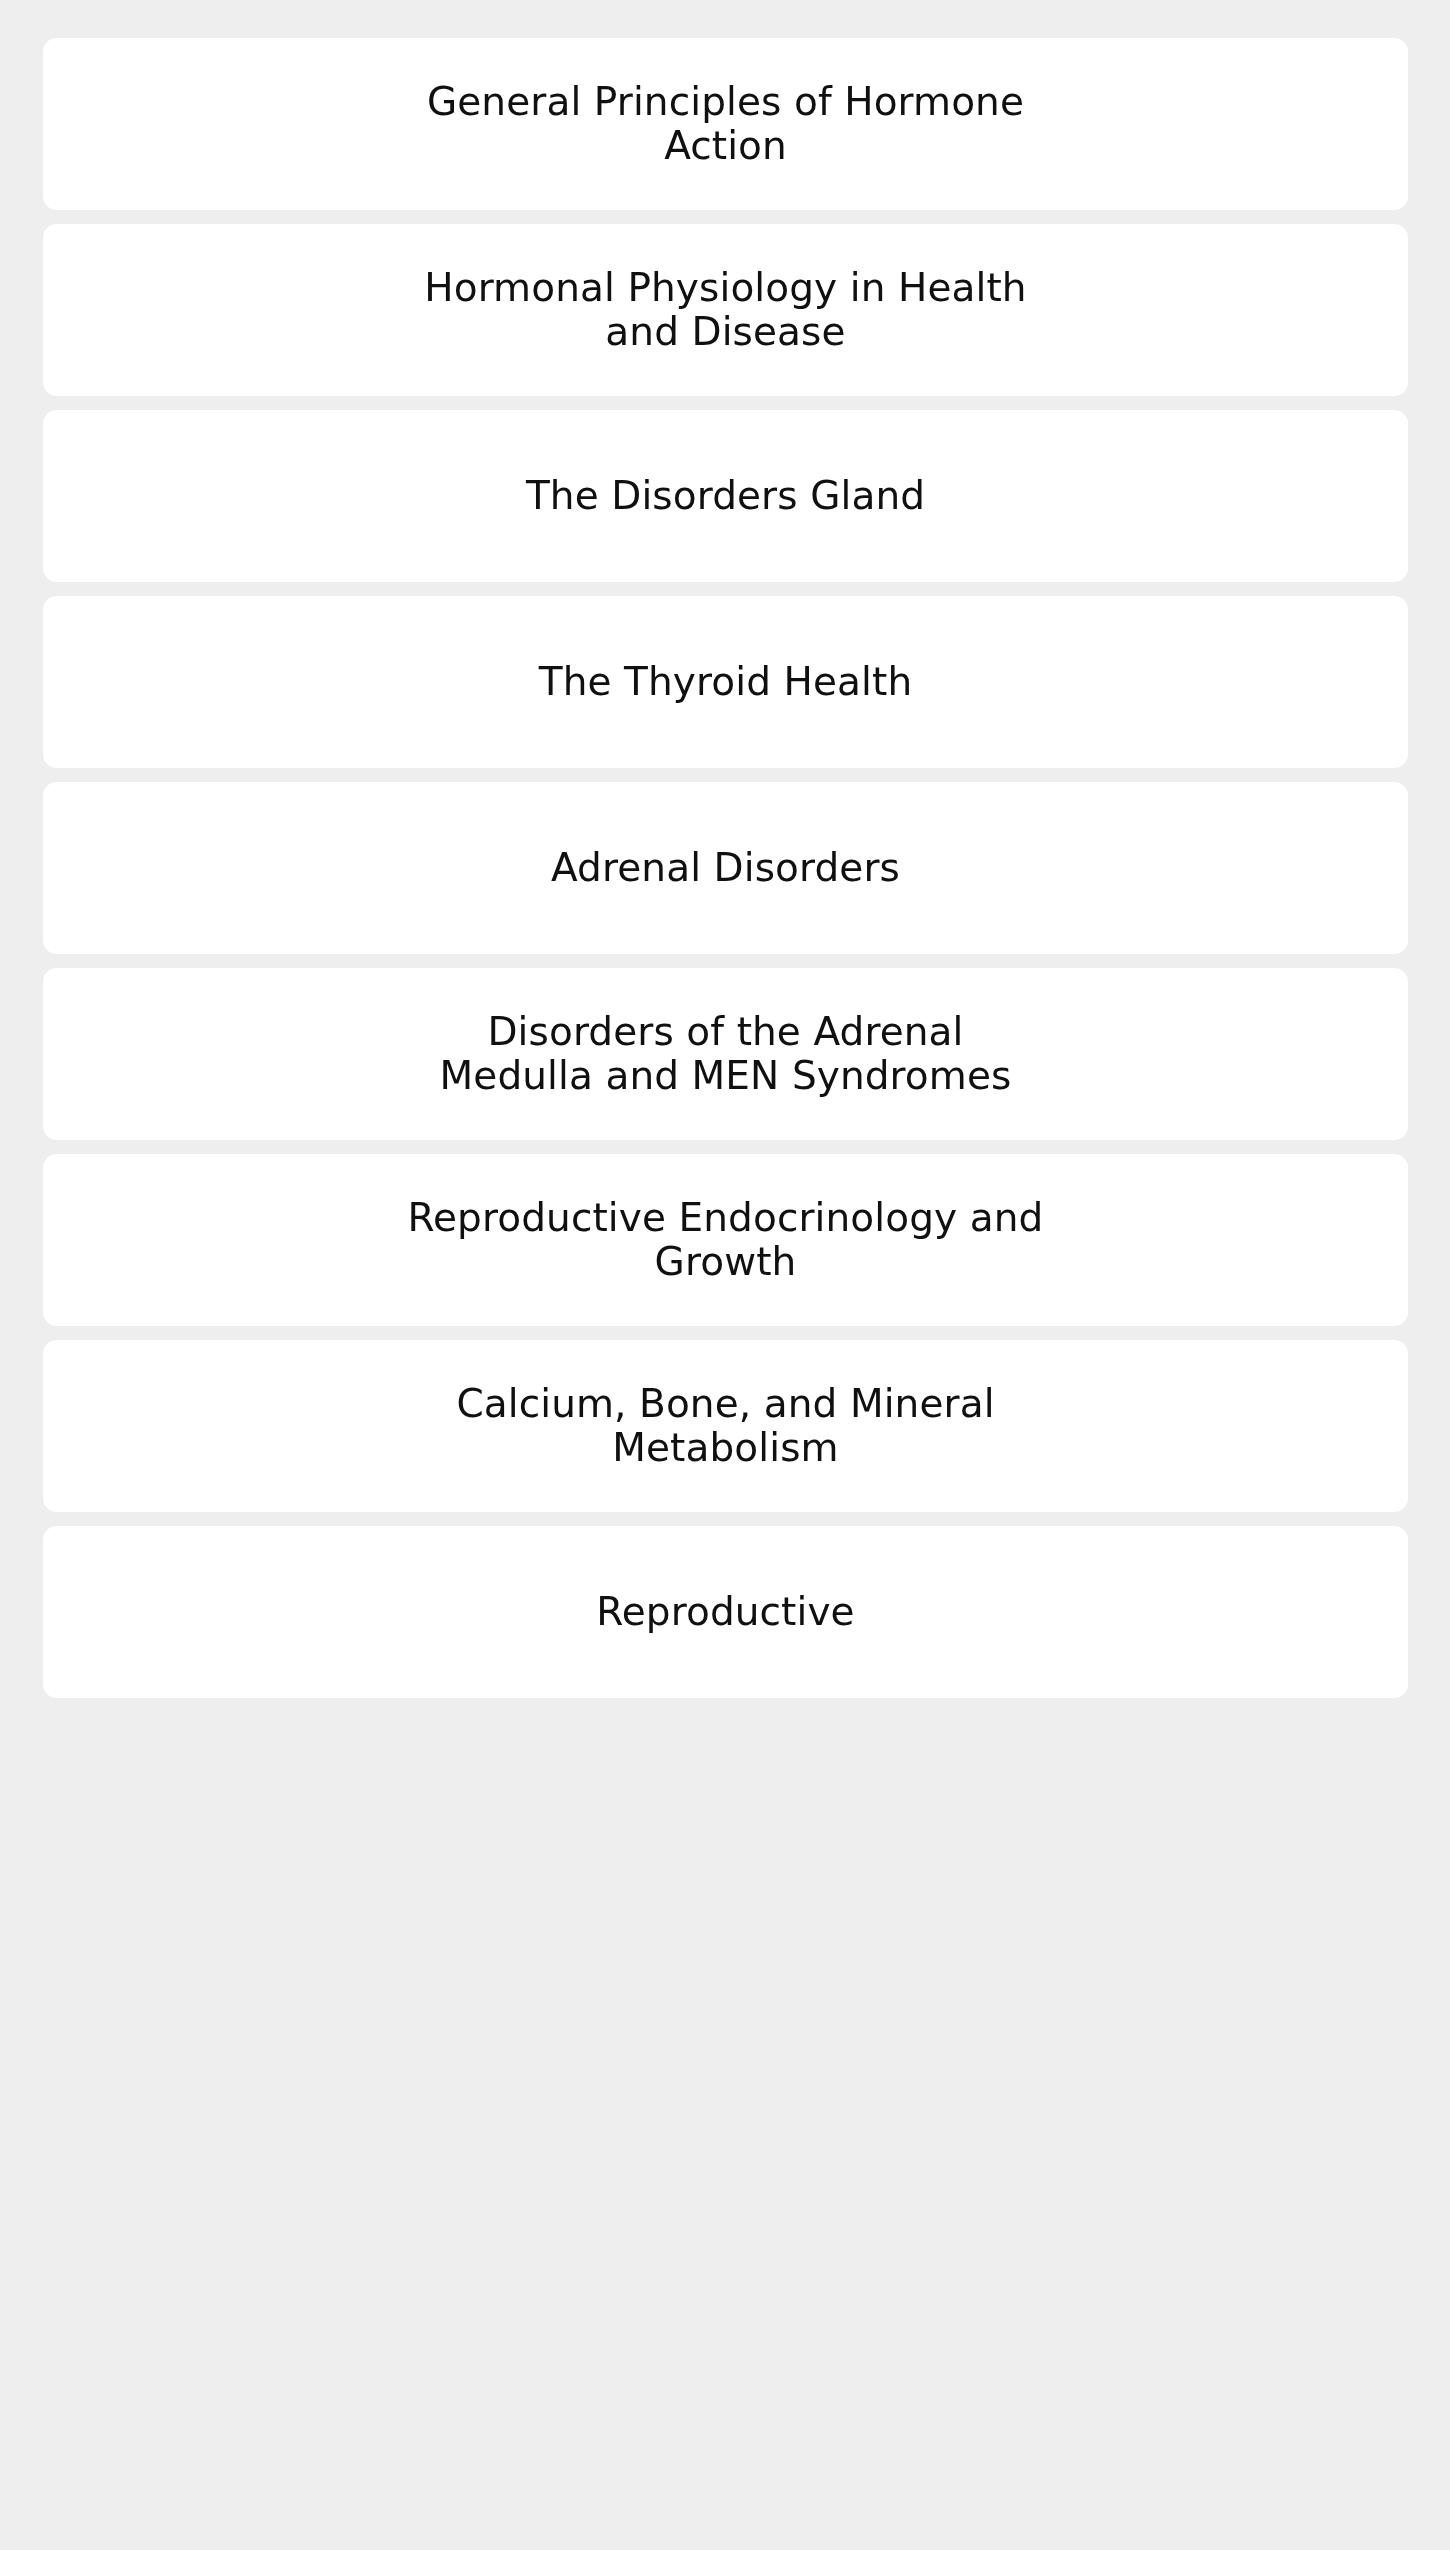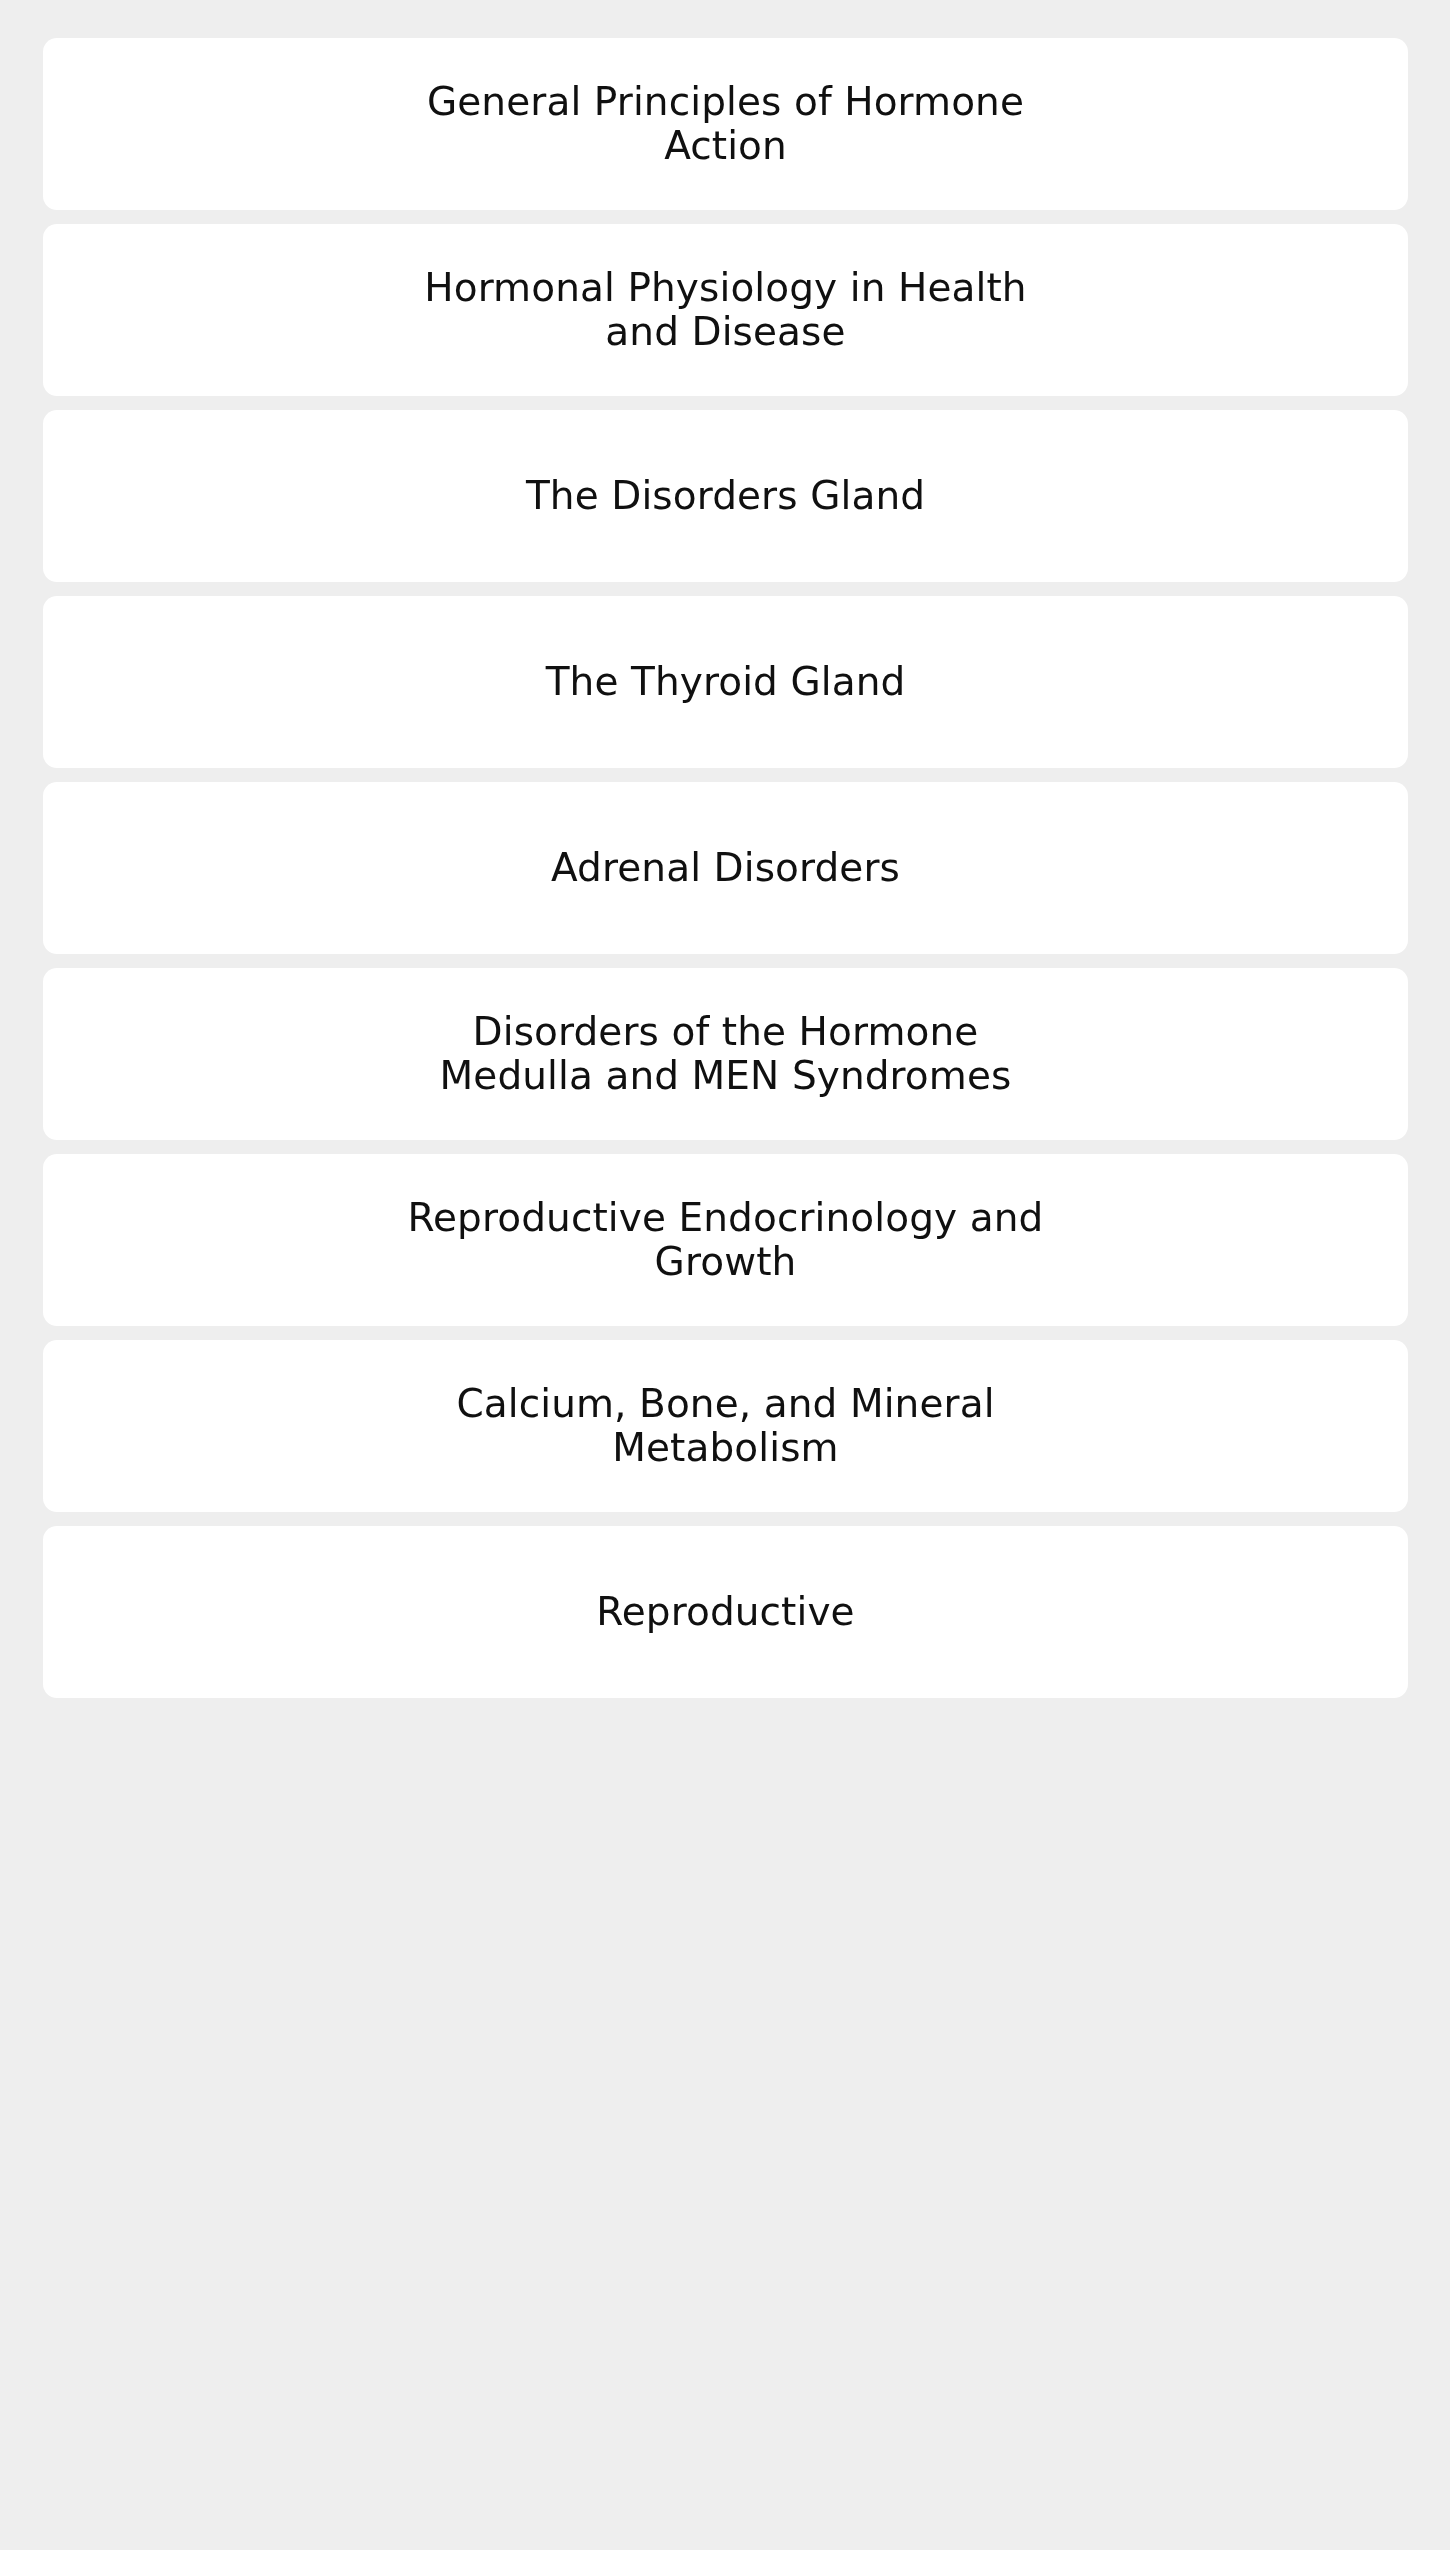--- a/index.html
+++ b/index.html
@@ -54,29 +54,29 @@
     <span class="topic-label">Hormonal Physiology in Health
 and Disease</span>
   </div>
 
   <div class="topic-card">
     <span class="topic-label">The Disorders Gland</span>
   </div>
 
 
   <div class="topic-card">
-    <span class="topic-label">The Thyroid Gland</span>
+    <span class="topic-label">The Thyroid Health</span>
   </div>
 
   <div class="topic-card">
     <span class="topic-label">Adrenal Disorders</span>
   </div>
 
   <div class="topic-card">
-    <span class="topic-label">Disorders of the Hormone
+    <span class="topic-label">Disorders of the Adrenal
 Medulla and MEN Syndromes</span>
   </div>
 
   <div class="topic-card">
     <span class="topic-label">Reproductive Endocrinology and
 Growth</span>
   </div>
 
   <div class="topic-card">
     <span class="topic-label">Calcium, Bone, and Mineral

